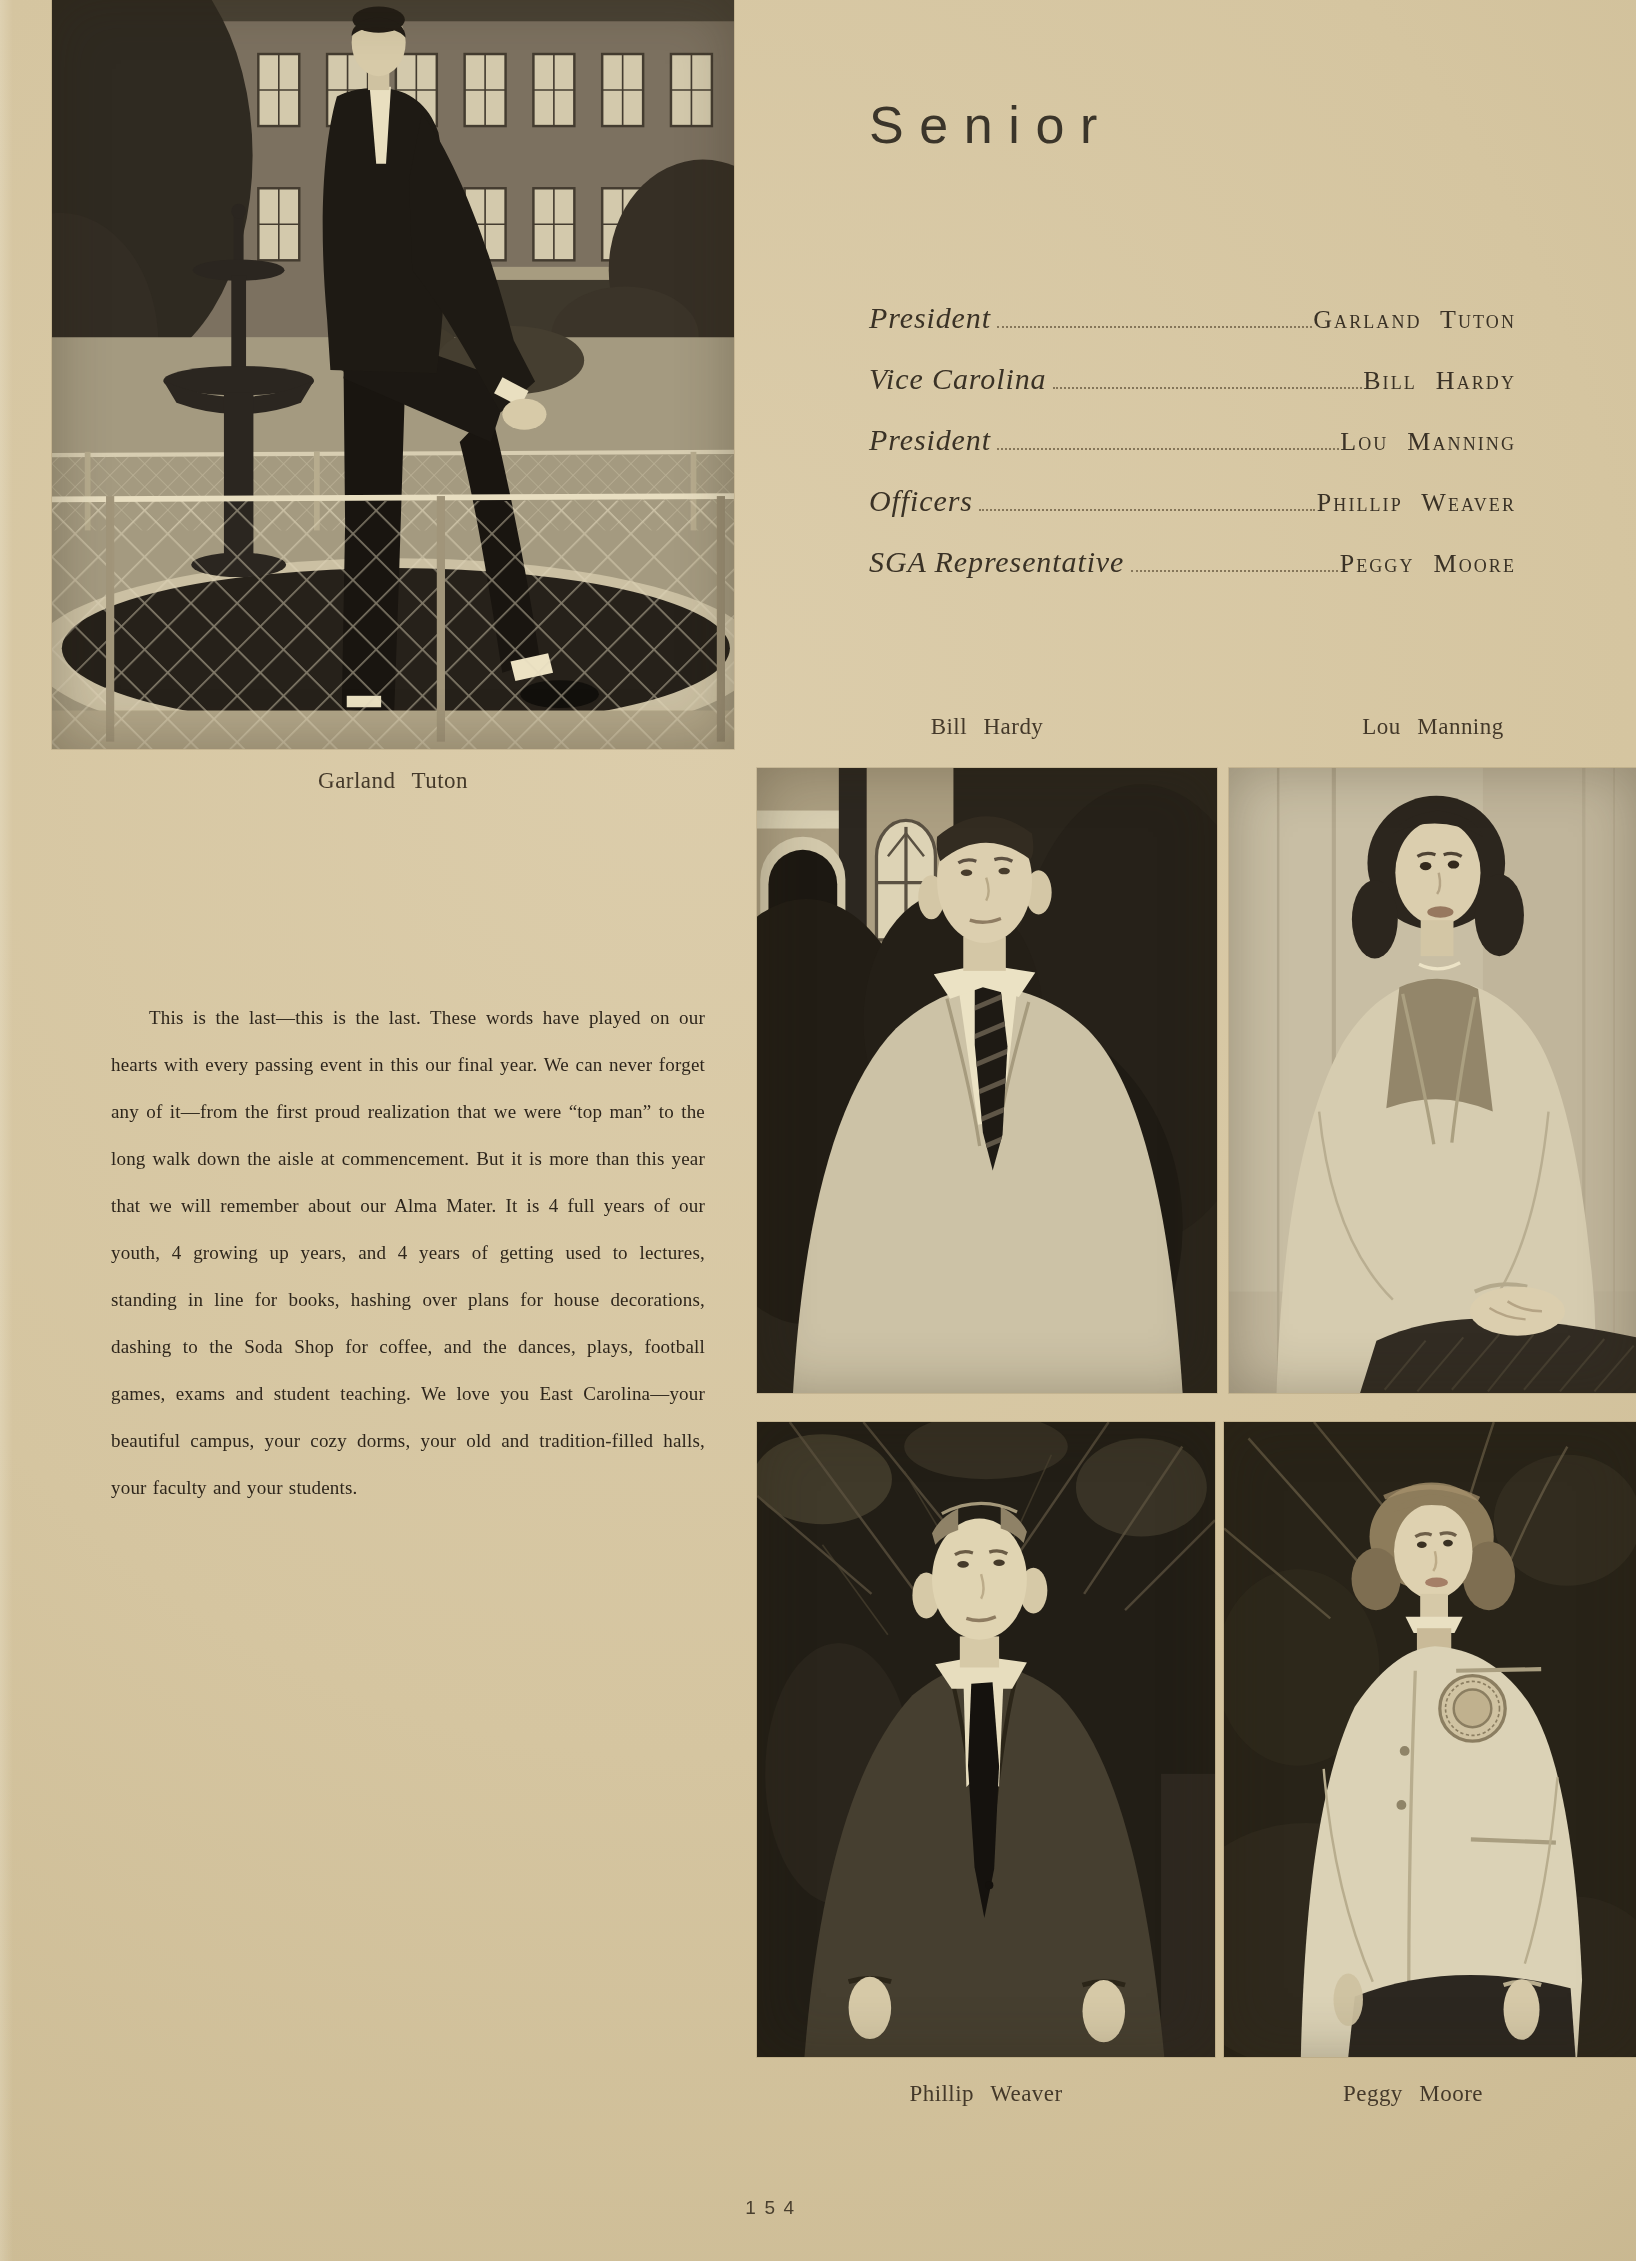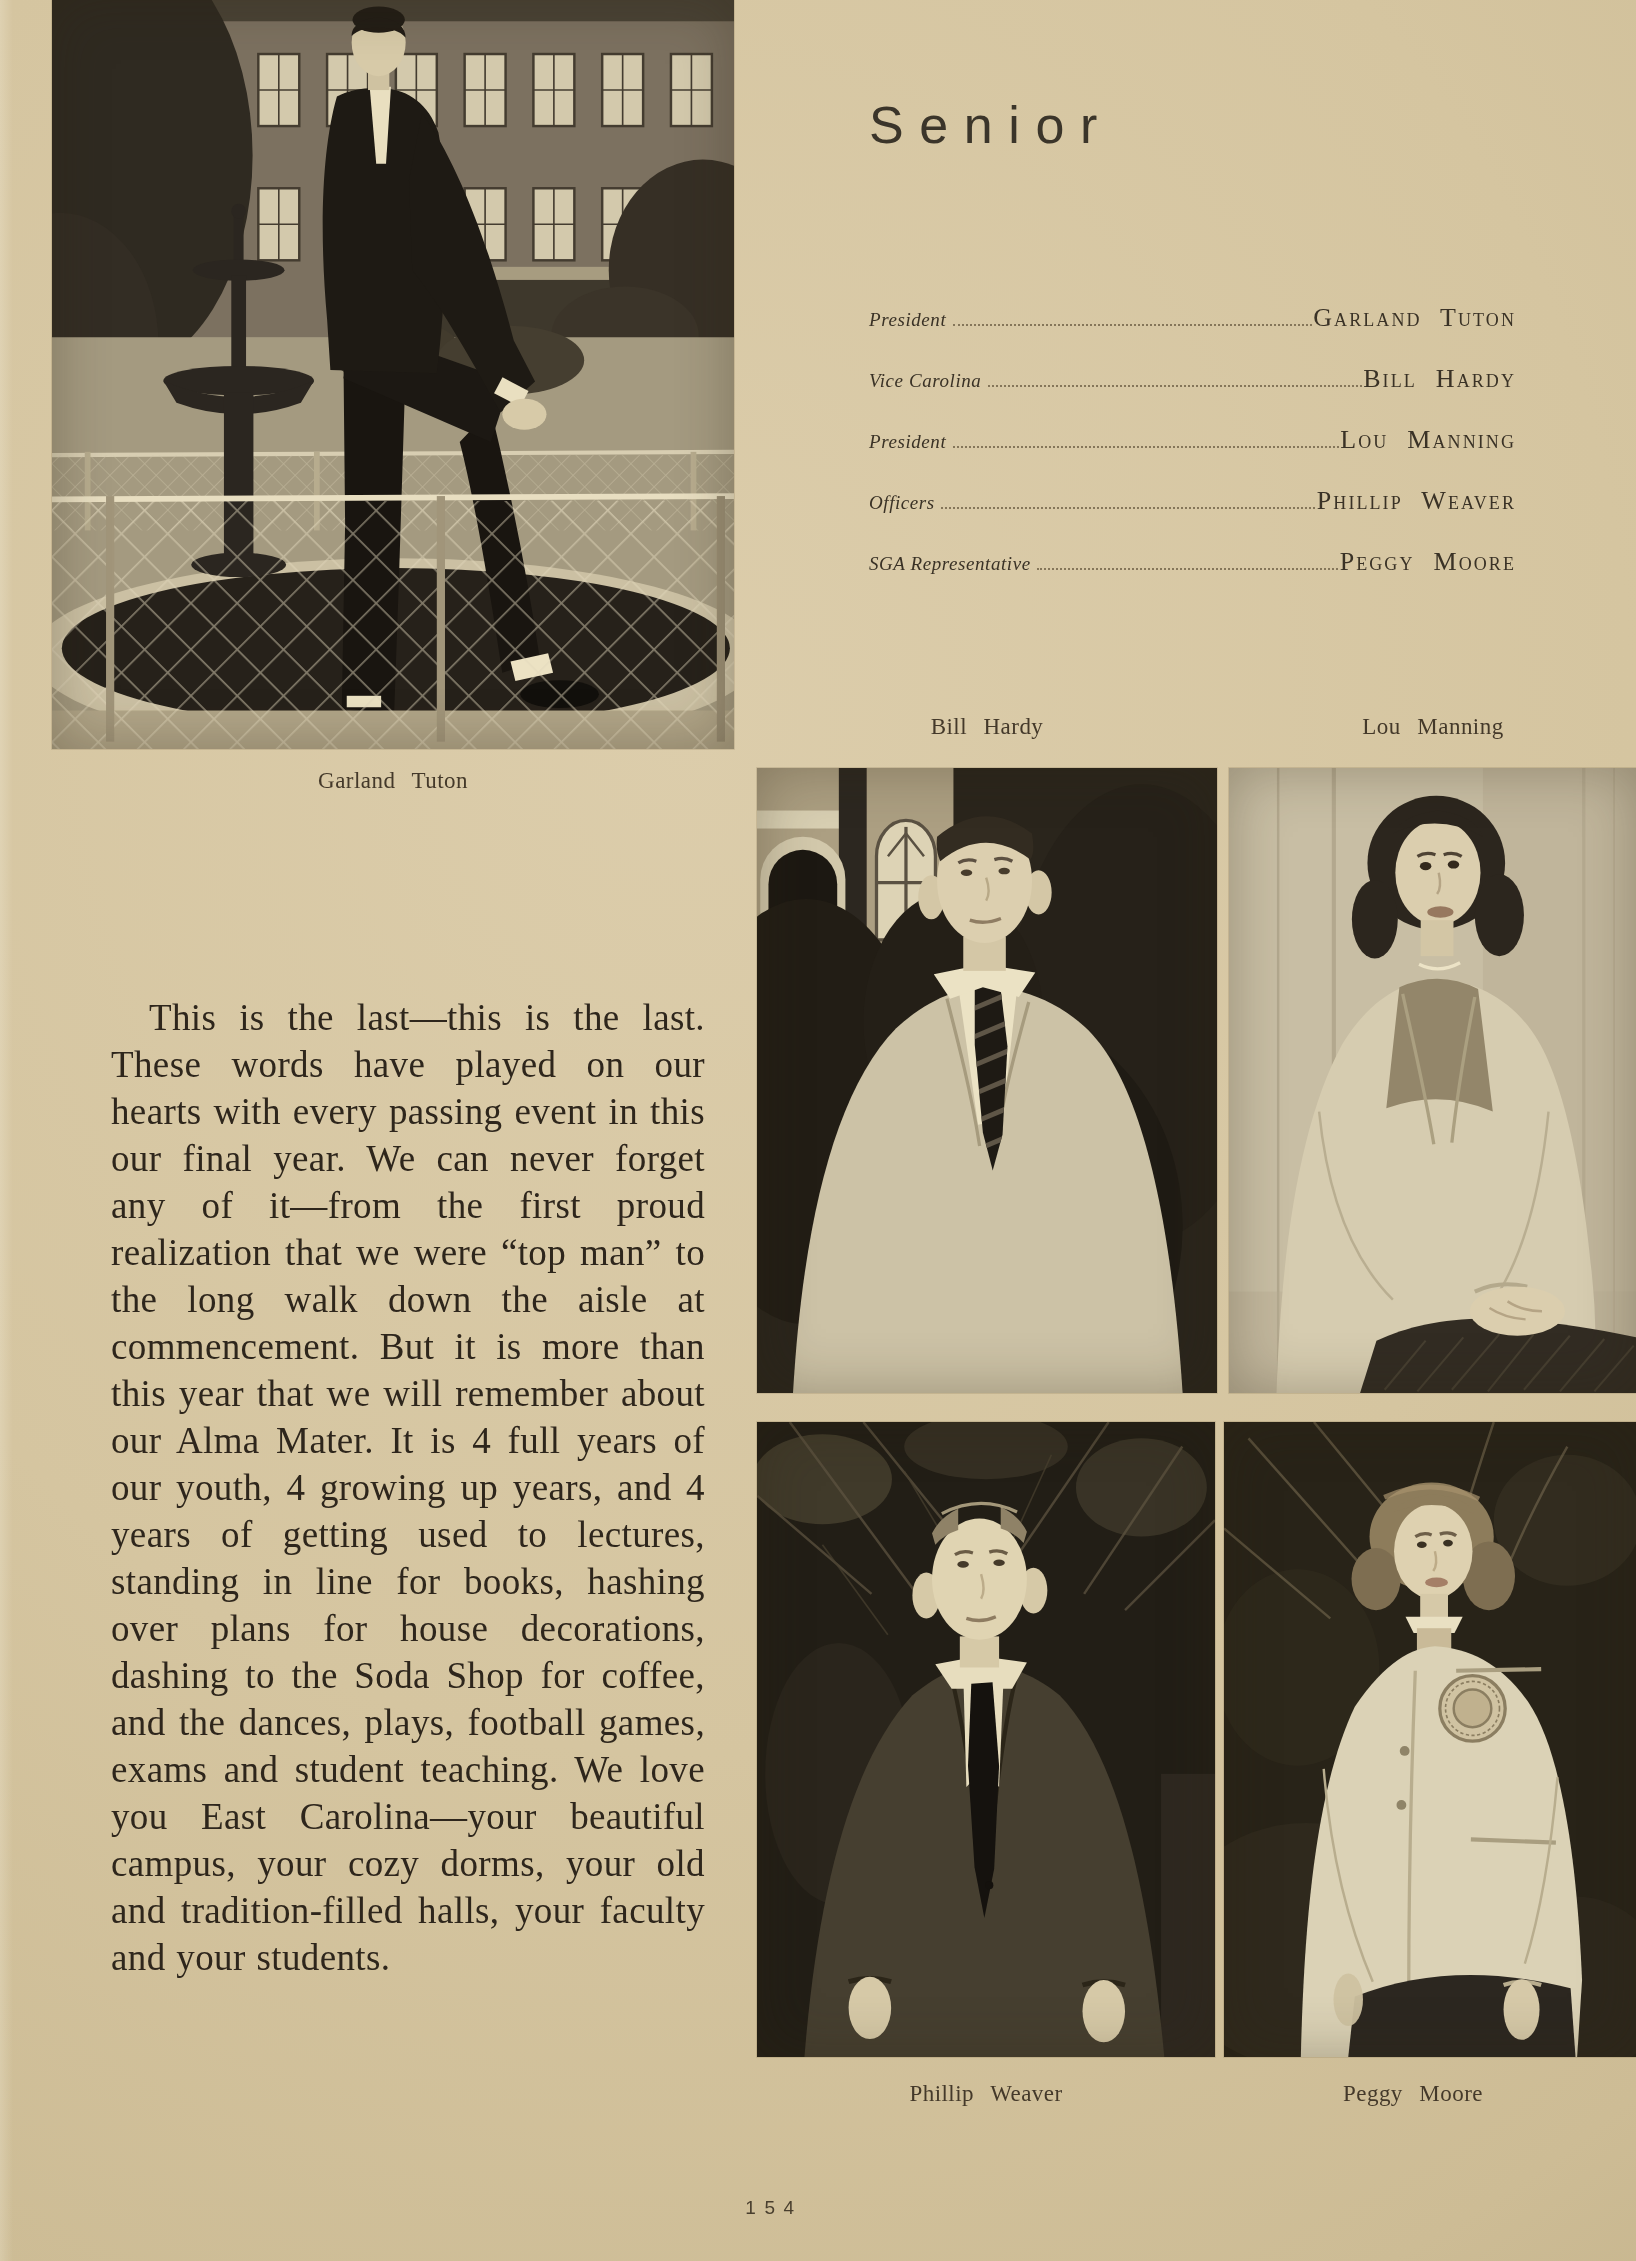--- a/index.html
+++ b/index.html
@@ -69,21 +69,21 @@
     top: 300px;
     width: 647px;
   }
   .officer-row {
     display: flex;
     align-items: baseline;
     height: 61px;
   }
   .officer-role {
     font-style: italic;
-    font-size: 19px;
+    font-size: 30px;
     line-height: 36px;
     letter-spacing: .03em;
     color: #3a3226;
     white-space: nowrap;
   }
   .leader {
     flex: 1 1 auto;
     min-width: 33px;
     border-bottom: 2px dotted #85765a;
     margin: 0 1.6px 0 6.5px;
@@ -96,21 +96,21 @@
     word-spacing: .40em;
     color: #3a3226;
     white-space: nowrap;
   }
 
   #essay {
     position: absolute;
     left: 111px;
     top: 994px;
     width: 594px;
-    font-size: 37px;
+    font-size: 19px;
     line-height: 47px;
     text-align: justify;
     text-indent: 38px;
     letter-spacing: .01em;
     word-spacing: 1.2px;
     color: #2e261c;
   }
 
   #page-number {
     position: absolute;

